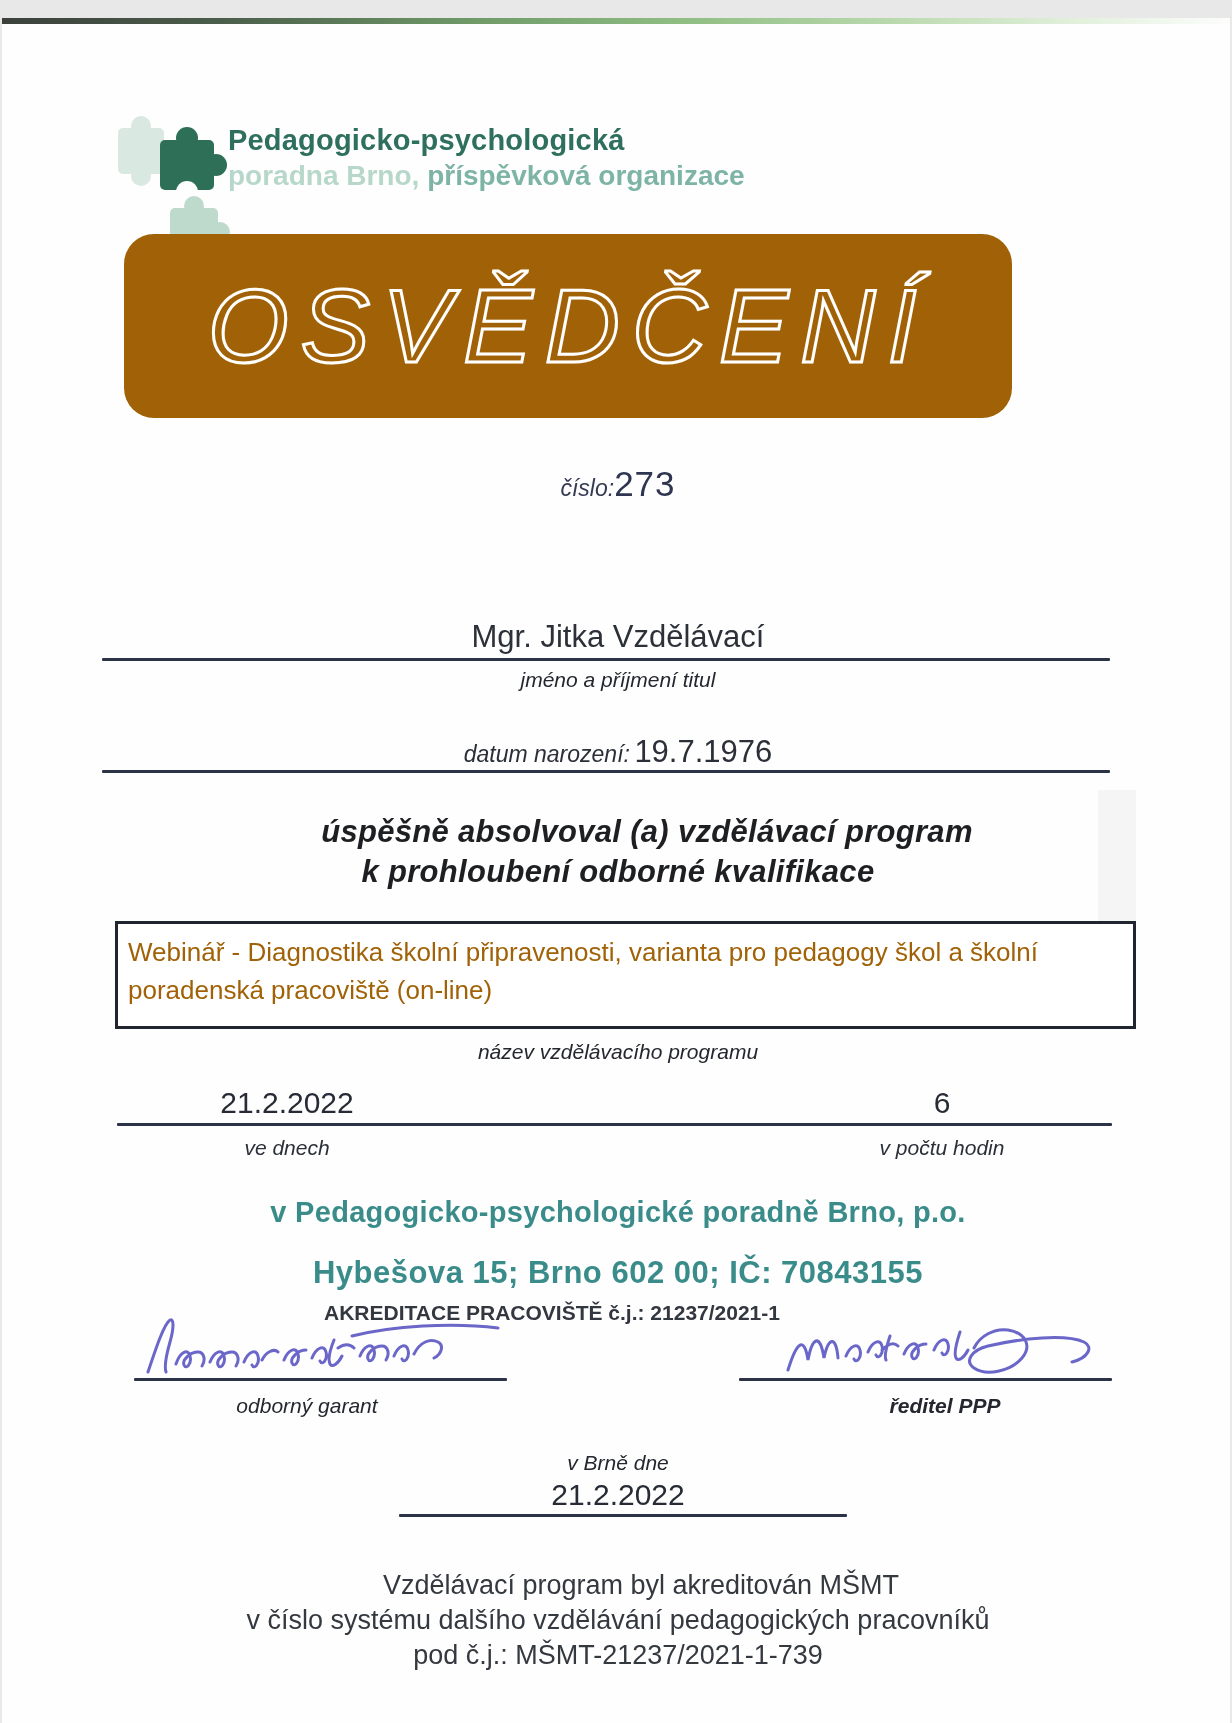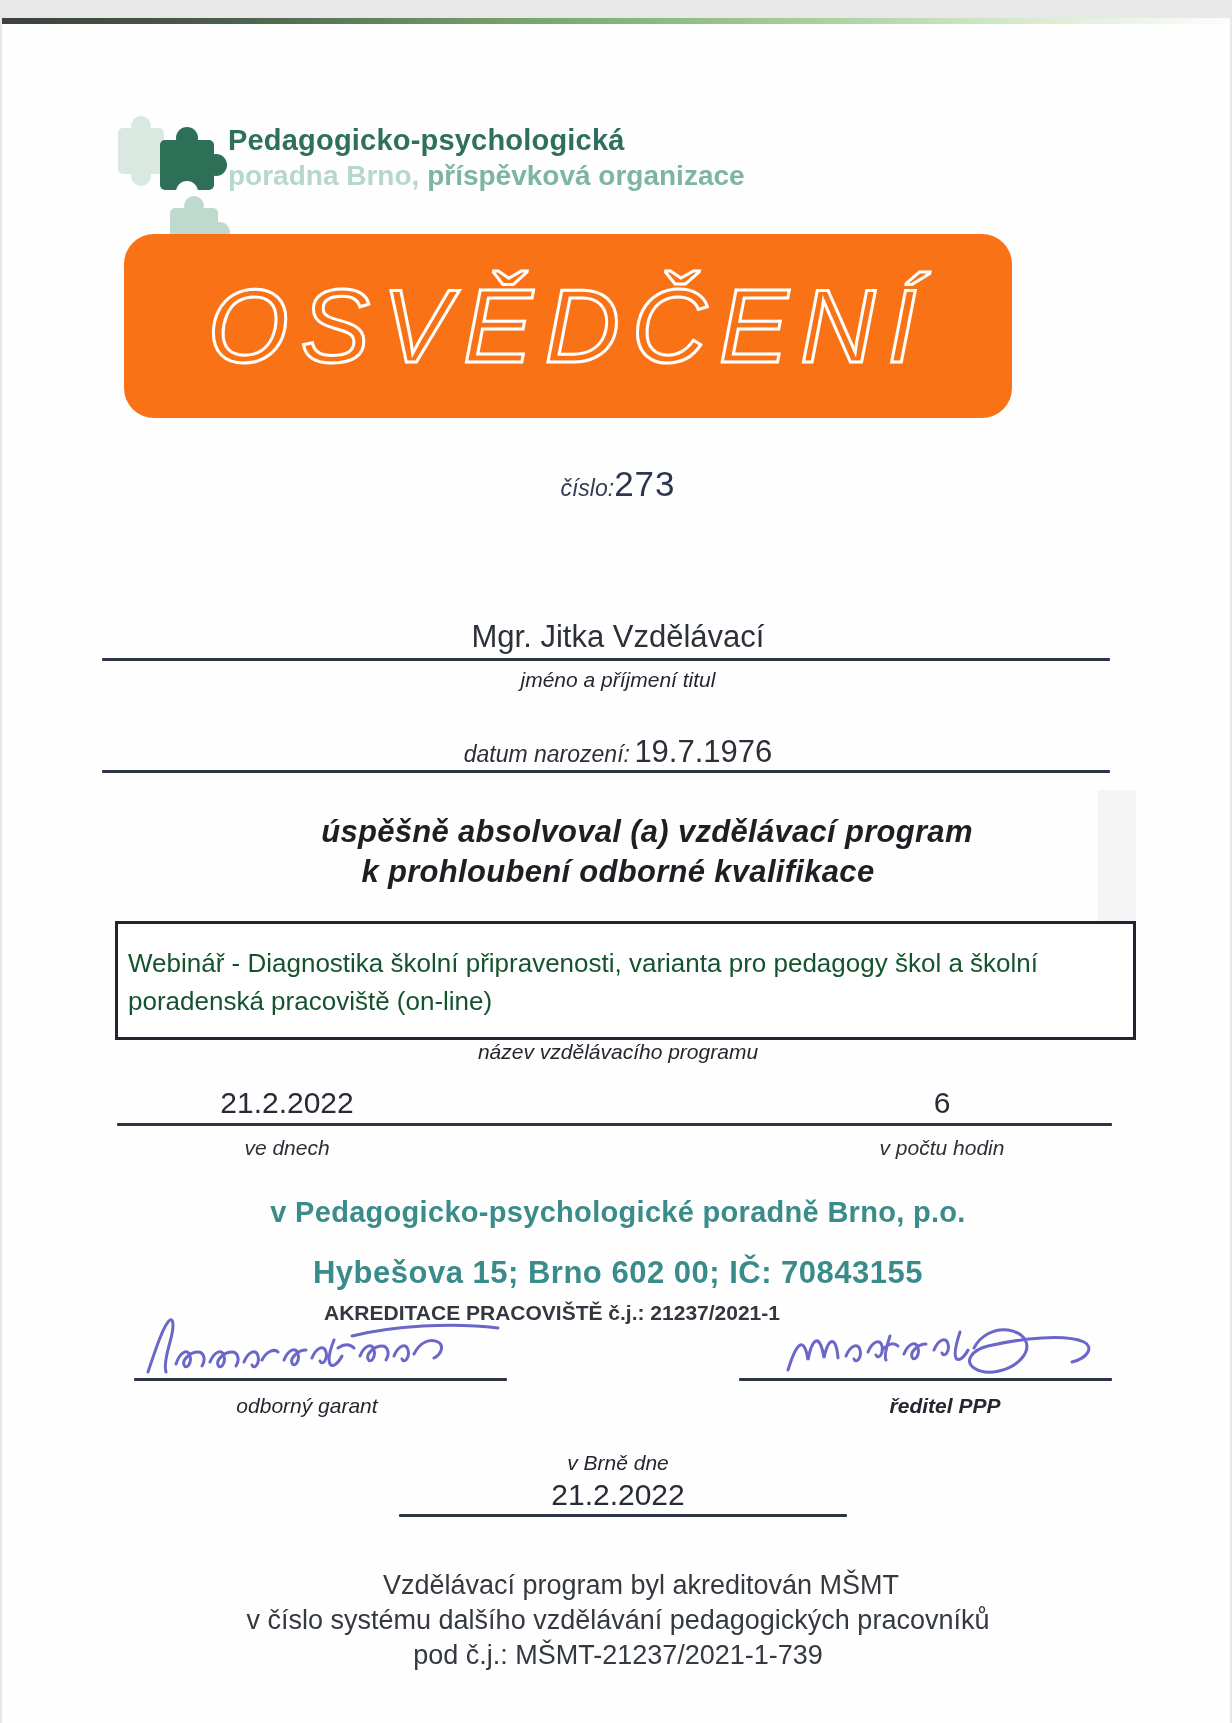--- a/index.html
+++ b/index.html
@@ -24,21 +24,21 @@
   .logo-icon{left:112px;top:88px;}
   .logo-text{left:226px;top:104px;line-height:36px;}
   .logo-l1{font-size:29px;font-weight:bold;color:#2e6f5e;letter-spacing:.2px;}
   .logo-l2{font-size:28px;font-weight:bold;}
   .logo-l2 .lt{color:#b7d7ca;}
   .logo-l2 .mt{color:#7db4a5;}
 
   
   .banner{
     left:122px;top:216px;width:888px;height:184px;border-radius:30px;
-    background:#f97316;display:flex;align-items:center;justify-content:center;
+    background:#a16207;display:flex;align-items:center;justify-content:center;
   }
   .banner-title{
     font-size:104px;font-style:italic;font-weight:400;letter-spacing:12px;
     color:transparent;-webkit-text-stroke:3px #ffffff;white-space:nowrap;
   }
 
   .numline{top:446px;font-size:23px;}
   .numline .lbl{font-style:italic;color:#343b52;}
   .numline .val{font-size:35px;color:#2e3550;letter-spacing:1px;}
 
@@ -46,22 +46,22 @@
   .name-caption{top:650px;}
   .birth{top:716px;}
   .birth .lbl{font-style:italic;font-size:23px;}
   .birth .val{font-size:31px;}
 
   .statement{font-weight:bold;font-style:italic;font-size:31px;color:#1e1f22;letter-spacing:.3px;}
 
   .program-box{
     left:113px;top:903px;width:997px;height:93px;
     border:3px solid #21252f;background:#fff;
-    font-size:26px;line-height:38px;color:#14532d;
-    padding:20px 8px 0 10px;box-sizing:content-box;
+    font-size:26px;line-height:38px;color:#a16207;
+    padding:9px 8px 0 10px;box-sizing:content-box;
   }
 
   .d-val{font-size:30px;color:#272b35;}
   .d-cap{font-style:italic;font-size:21px;}
 
   .venue1{top:1178px;font-size:29px;font-weight:bold;color:#3a8c8a;letter-spacing:.3px;}
   .venue2{top:1237px;font-size:31px;font-weight:bold;color:#3a8c8a;letter-spacing:.5px;}
   .accr{top:1283px;left:0;width:1100px;text-align:center;font-size:21px;font-weight:bold;color:#33373f;}
 
   .footer{font-size:27px;color:#34383f;}

